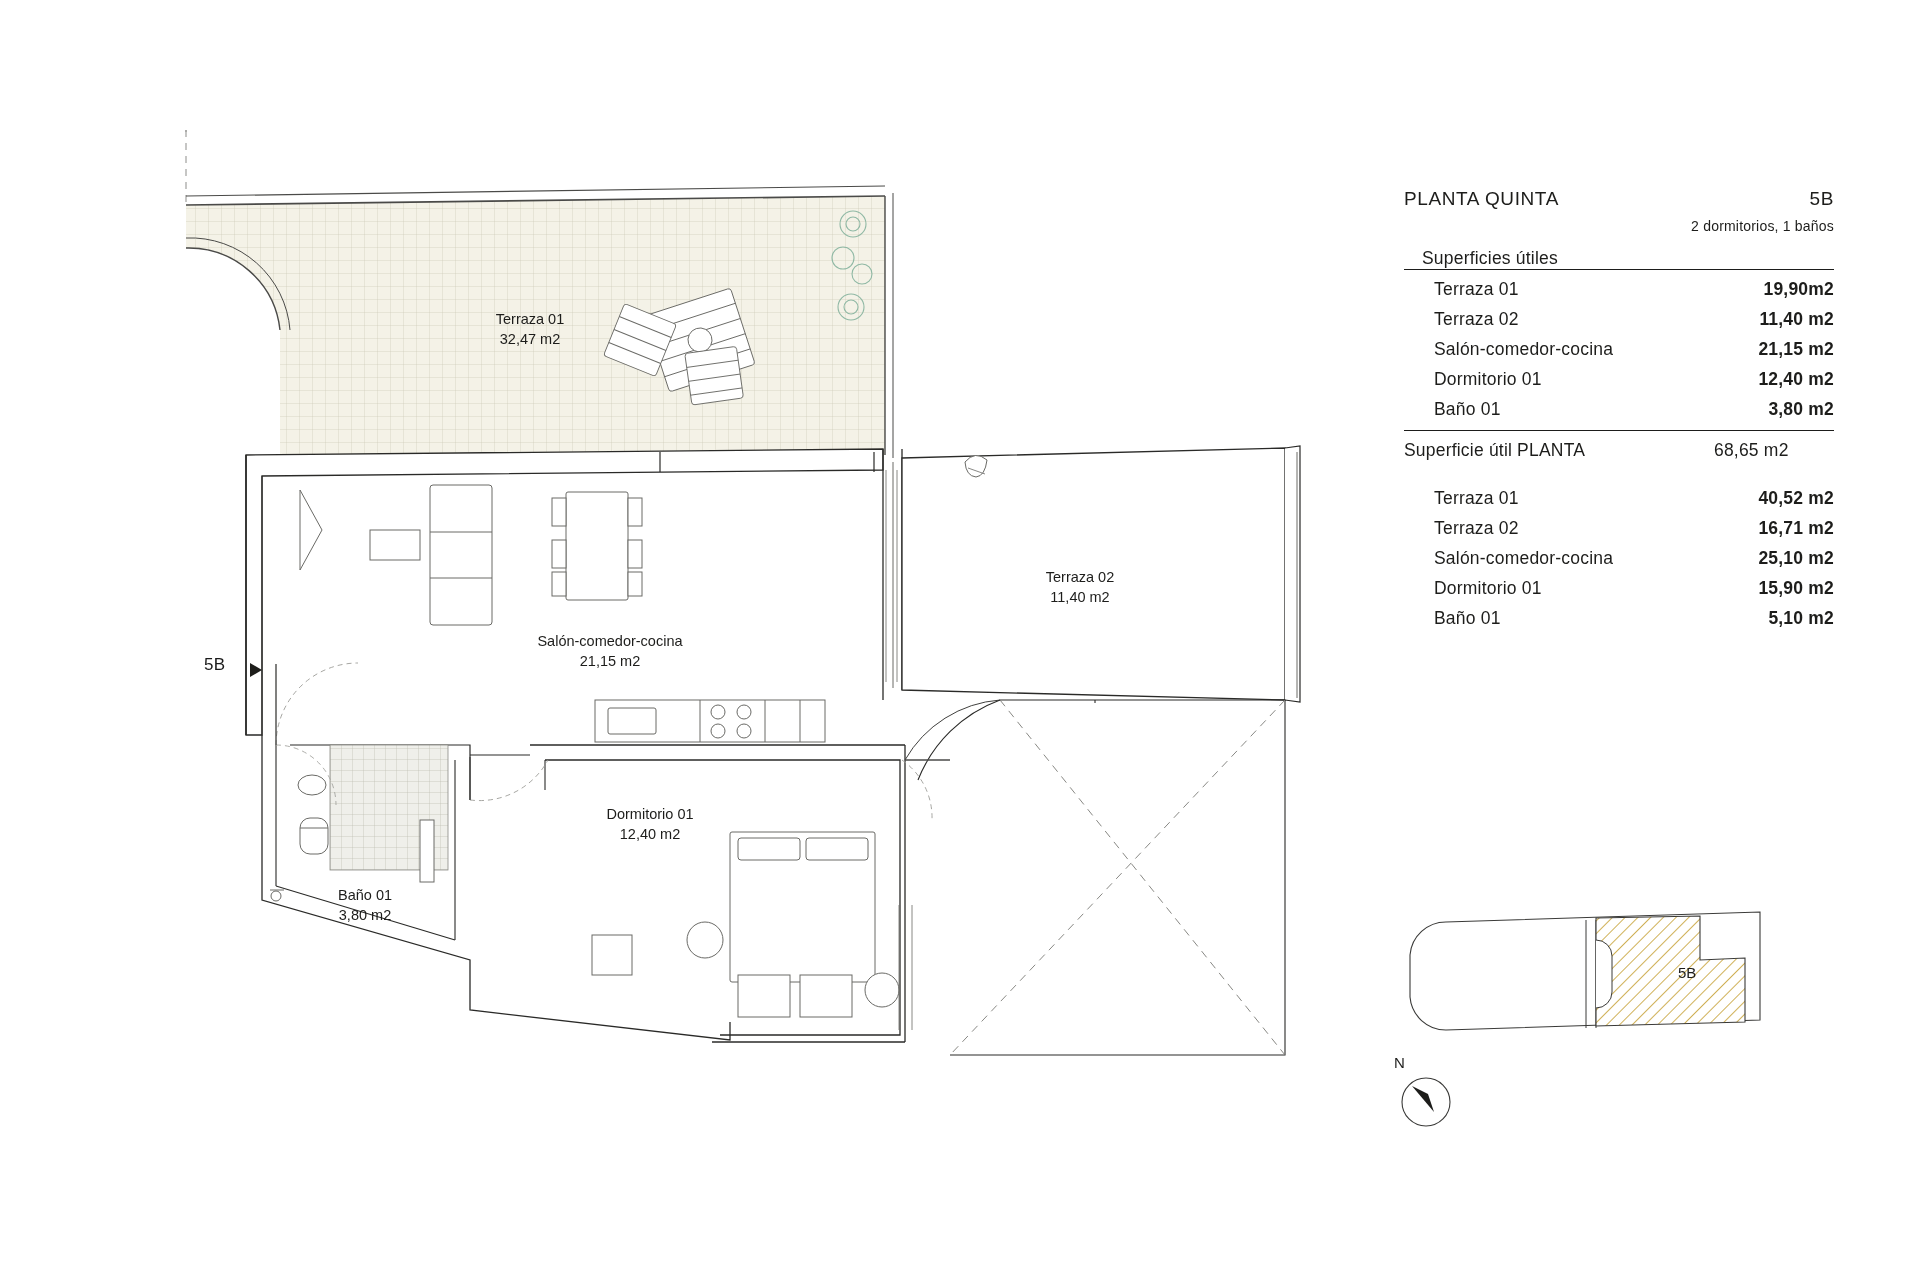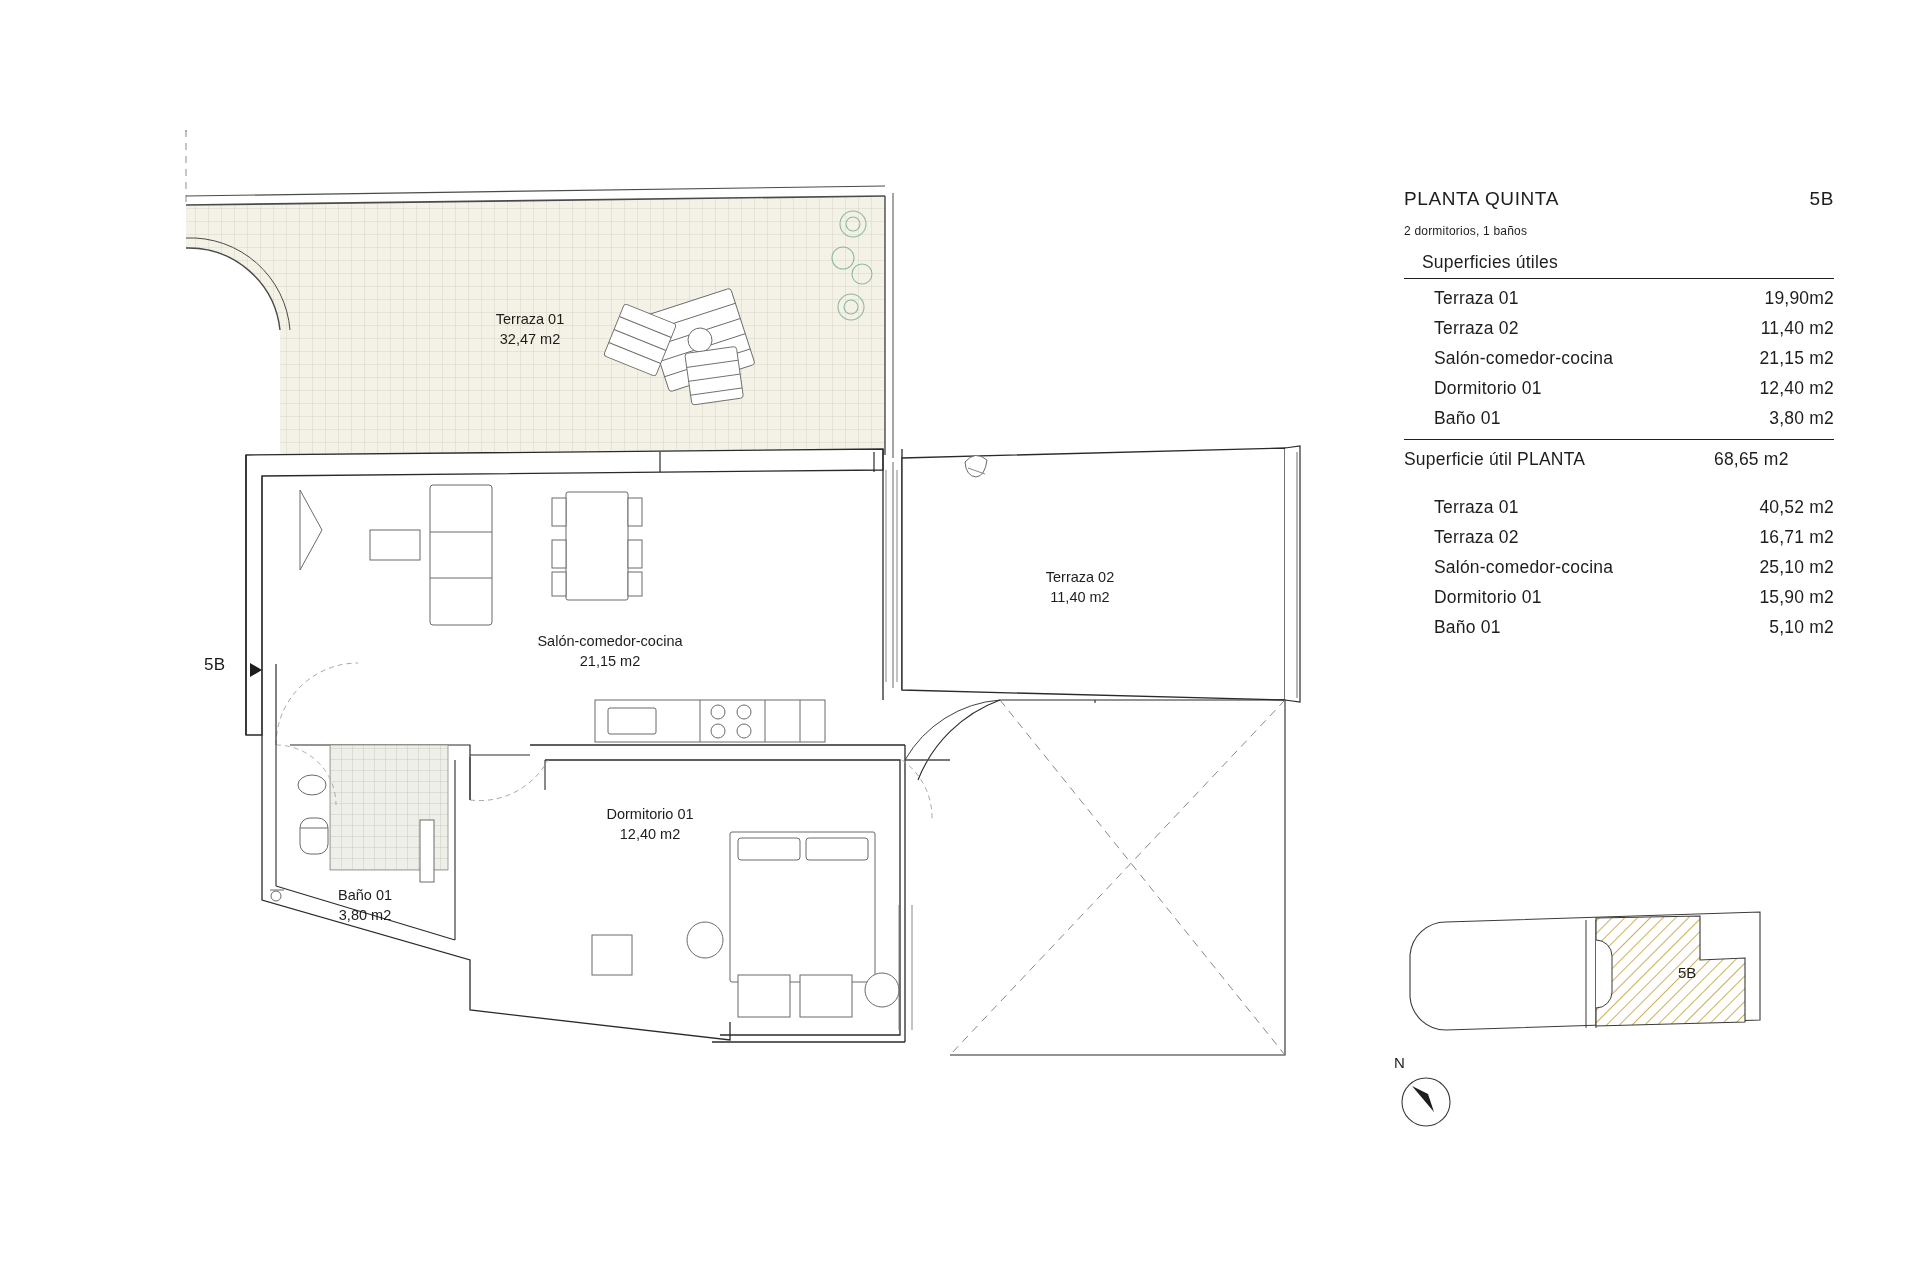--- a/index.html
+++ b/index.html
@@ -45,43 +45,44 @@
   }
   .legend-title {
     font-size: 19px;
     letter-spacing: 0.6px;
   }
   .legend-code {
     font-size: 19px;
     letter-spacing: 0.6px;
   }
   .legend-sub {
-    margin-top: 14px;
-    font-size: 12px;
+    margin-top: 8px;
+    font-size: 14px;
+    text-align: right;
   }
   .legend-section {
     margin-top: 14px;
     font-size: 17.5px;
-    padding-bottom: 5px;
     border-bottom: 1px solid #1d1d1b;
   }
   .legend-section.indent {
     padding-left: 18px;
   }
   .rows {
     margin-top: 4px;
   }
   .row {
     display: flex;
     justify-content: space-between;
     padding: 4.5px 0 4.5px 30px;
   }
   .row .val {
     text-align: right;
     min-width: 120px;
+    font-weight: bold;
   }
   .total-row {
     display: flex;
     justify-content: space-between;
     padding: 9px 0 0 0;
     margin-top: 6px;
     border-top: 1px solid #1d1d1b;
   }
   .total-row .val {
     min-width: 120px;

